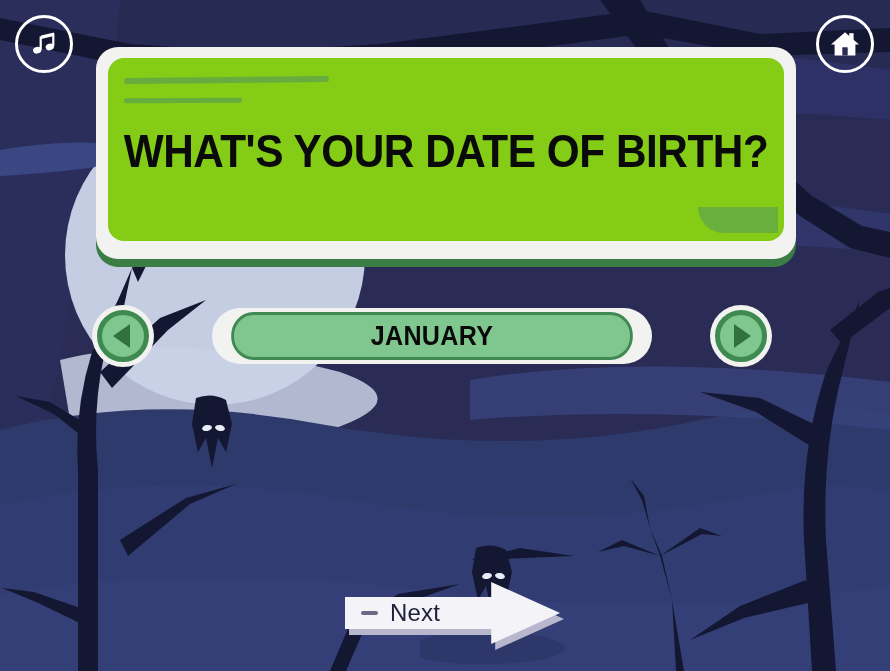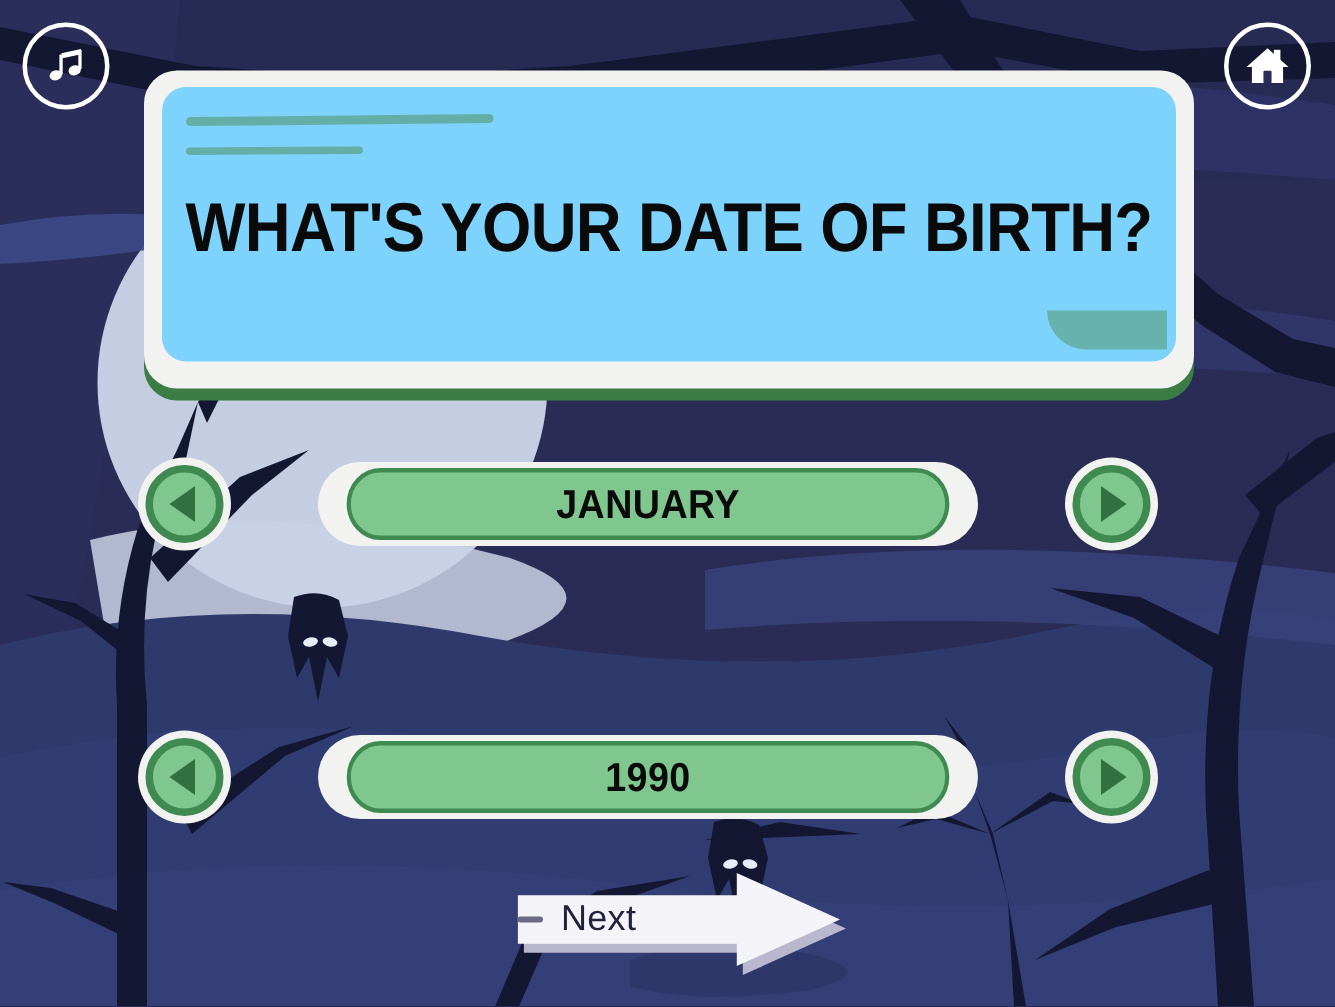--- a/index.html
+++ b/index.html
@@ -65,21 +65,21 @@
     background: #f2f2f0;
     border-radius: 22px;
     box-shadow: 0 8px 0 0 #3b7d45;
   }
   #banner-inner {
     position: absolute;
     left: 12px;
     top: 11px;
     right: 12px;
     bottom: 18px;
-    background: #7dd3fc;
+    background: #84cc16;
     border-radius: 16px;
     overflow: hidden;
   }
   
   .stroke {
     position: absolute;
     background: #4e9160;
     opacity: .55;
     border-radius: 4px;
   }
@@ -214,20 +214,21 @@
   }
   #next-body {
     position: absolute;
     left: 0;
     top: 14.8px;
     width: 150px;
     height: 32.4px;
     display: flex;
     align-items: center;
     gap: 12px;
+    padding-left: 16px;
     box-sizing: border-box;
   }
   #next-dash {
     width: 17px;
     height: 4px;
     border-radius: 2px;
     background: #6b6a84;
     flex: 0 0 17px;
   }
   #next-label {
@@ -369,35 +370,20 @@
       <div class="value-inner">JANUARY</div>
     </div>
     <div class="arrow-btn">
       <div class="arrow-ring">
         <span class="tri tri-right"></span>
       </div>
     </div>
   </div>
 
 
-  <div class="selector-row" id="row-year">
-    <div class="arrow-btn">
-      <div class="arrow-ring">
-        <span class="tri tri-left"></span>
-      </div>
-    </div>
-    <div class="value-field">
-      <div class="value-inner">1990</div>
-    </div>
-    <div class="arrow-btn">
-      <div class="arrow-ring">
-        <span class="tri tri-right"></span>
-      </div>
-    </div>
-  </div>
 
   <div id="next-btn">
     <div id="next-shadow"></div>
     <div id="next-shape"></div>
     <div id="next-body">
       <span id="next-dash"></span>
       <span id="next-label">Next</span>
     </div>
   </div>
 

